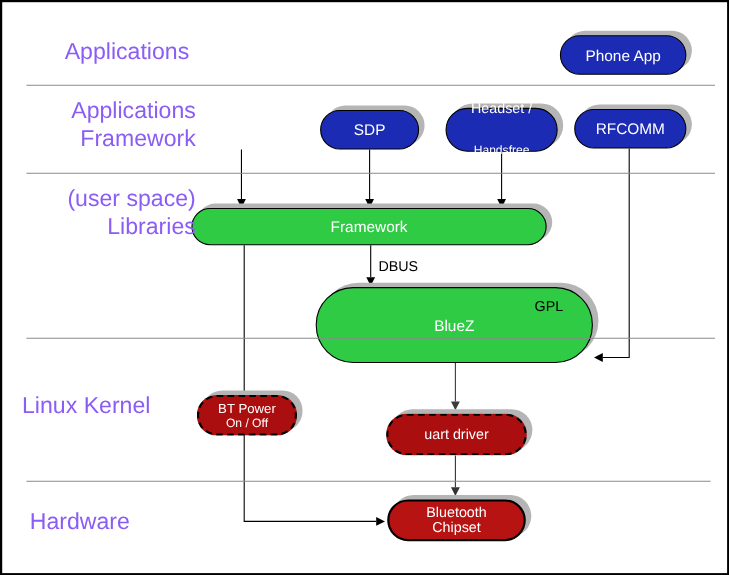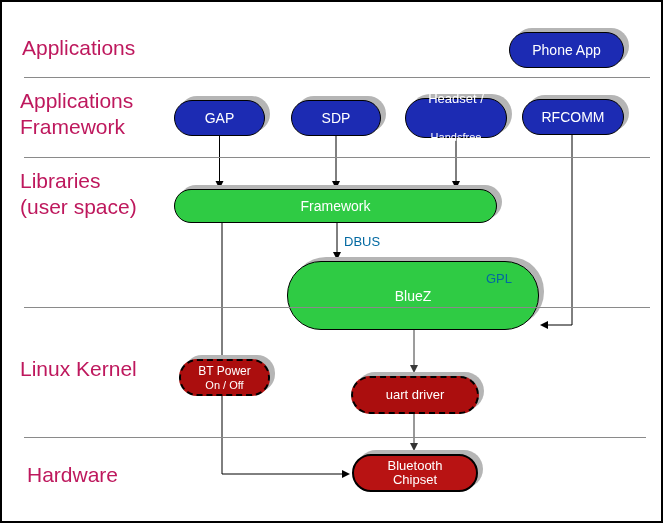--- a/index.html
+++ b/index.html
@@ -11,36 +11,36 @@
   svg.wires, svg.overlay {
     position:absolute; left:0; top:0; width:663px; height:523px;
     pointer-events:none;
   }
   svg.wires  { z-index:1; }
   .nodes     { z-index:2; }
   svg.overlay{ z-index:3; }
   .anno      { z-index:4; }
 
   .layer-label {
-    position:absolute; z-index:3; color:#be185d; font-size:21px;
-    line-height:26px; white-space:nowrap; text-align:left;
+    position:absolute; z-index:3; color:#8b5cf6; font-size:21px;
+    line-height:26px; white-space:nowrap; text-align:right;
   }
   .pill {
     position:absolute; z-index:2; display:flex; flex-direction:column;
     align-items:center; justify-content:center; color:#ffffff;
     text-align:center; box-sizing:border-box;
     box-shadow:5px -4px 0 #b5b5b5;
   }
   .pill.blue      { background:#1c2bb3; border:1px solid #000; }
   .pill.green     { background:#2fcb44; border:1px solid #000; }
   .pill.red-dash  { background:#ab0e0e; border:2px dashed #000; }
   .pill.red-solid { background:#b81313; border:2px solid #000; }
 
   .anno {
-    position:absolute; color:#0369a1; font-size:13px; white-space:nowrap;
+    position:absolute; color:#000000; font-size:13px; white-space:nowrap;
   }
   .l1 { line-height:16px; }
   .l2 { line-height:14px; }
 </style>
 </head>
 <body>
 
 <div class="canvas">
 
   <svg class="wires">
@@ -79,38 +79,35 @@
   </svg>
 
   <div class="layer-label" style="left:20px; top:33px; width:150px;">
     <div>Applications</div>
   </div>
   <div class="layer-label" style="left:18px; top:86px; width:158px;">
     <div>Applications</div>
     <div>Framework</div>
   </div>
   <div class="layer-label" style="left:18px; top:166px; width:158px;">
+    <div>(user space)</div>
     <div>Libraries</div>
-    <div>(user space)</div>
   </div>
   <div class="layer-label" style="left:18px; top:354px;">
     <div>Linux Kernel</div>
   </div>
   <div class="layer-label" style="left:25px; top:460px;">
     <div>Hardware</div>
   </div>
 
 
   <div class="pill blue nodes" style="left:507px; top:16px; width:115px; height:36px; border-radius:18px; font-size:14px;margin-top:14px;">
     <span class="l1">Phone App</span>
   </div>
 
-  <div class="pill blue nodes" style="left:172px; top:98px; width:91px; height:36px; border-radius:18px; font-size:14px;">
-    <span class="l1">GAP</span>
-  </div>
 
   <div class="pill blue nodes" style="left:289px; top:98px; width:90px; height:36px; border-radius:18px; font-size:14px;align-items:center;">
     <span class="l1">SDP</span>
   </div>
 
   <div class="pill blue nodes" style="left:403px; top:96px; width:102px; height:40px; border-radius:20px; font-size:13px;justify-content:center;">
     <span class="l2">Headset /</span>
     <span class="l2" style="font-size:11px;margin-top:24px;">Handsfree</span>
   </div>
 

